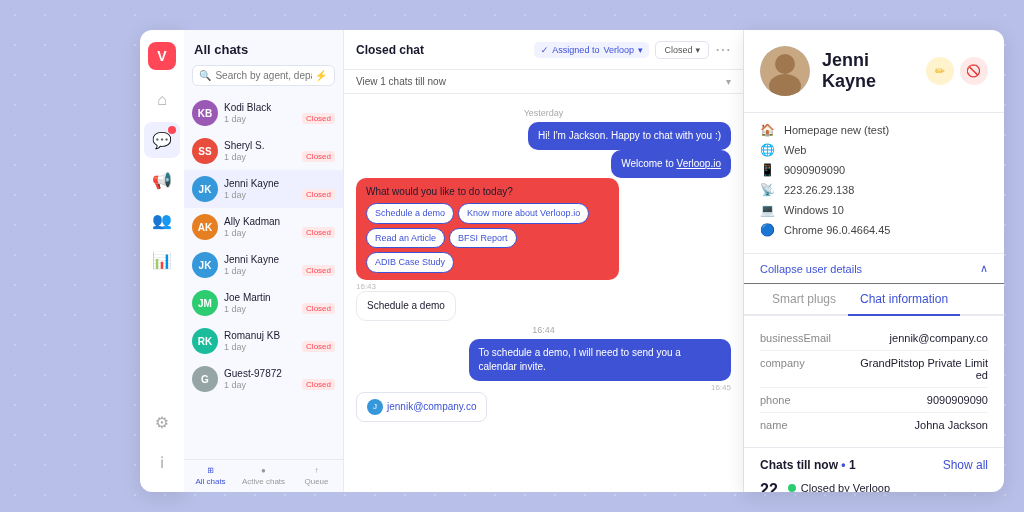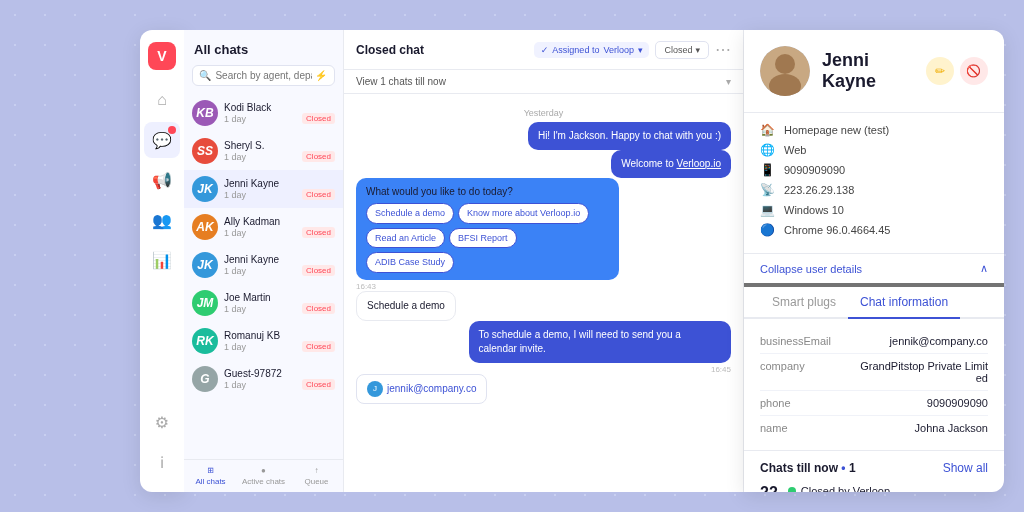--- a/index.html
+++ b/index.html
@@ -146,24 +146,23 @@
     }
 
     .avatar {
       width: 26px;
       height: 26px;
       border-radius: 50%;
       flex-shrink: 0;
       display: flex;
       align-items: center;
       justify-content: center;
-      font-size: 12px;
+      font-size: 10px;
       font-weight: 600;
       color: #fff;
-      font-style: italic;
     }
 
     .chat-item-info {
       flex: 1;
       min-width: 0;
     }
 
     .chat-item-name {
       font-size: 10px;
       font-weight: 500;
@@ -303,21 +302,21 @@
       line-height: 1.4;
     }
 
     .msg-bubble.agent {
       background: #3d52d5;
       color: #fff;
       align-self: flex-end;
     }
 
     .msg-bubble.user {
-      background: #3b82f6;
+      background: #ef4444;
       color: #1a1a2e;
       align-self: flex-start;
     }
 
     .msg-bubble.user-white {
       background: #fff;
       border: 1px solid #e8eaf0;
       color: #1a1a2e;
       align-self: flex-start;
     }
@@ -460,21 +459,21 @@
     }
 
     .collapse-row {
       display: flex;
       align-items: center;
       justify-content: space-between;
       padding: 8px 16px;
       font-size: 11px;
       color: #3d52d5;
       cursor: pointer;
-      border-bottom: 4px solid #737373;
+      border-bottom: 1px solid #737373;
     }
 
     .tabs-row {
       display: flex;
       border-bottom: 2px solid #e8eaf0;
       padding: 0 16px;
     }
 
     .tab-btn {
       padding: 8px 12px;
@@ -767,20 +766,21 @@
               <span class="quick-reply-btn">ADIB Case Study</span>
             </div>
           </div>
           <div class="timestamp">16:43</div>
         </div>
 
         <div class="msg-row left">
           <div class="msg-bubble user-white">Schedule a demo</div>
         </div>
 
+        <div class="date-label">16:44</div>
 
         <div class="msg-row right">
           <div class="msg-bubble agent">To schedule a demo, I will need to send you a calendar invite.</div>
         </div>
 
         <div class="msg-row right">
           <div class="timestamp">16:45</div>
         </div>
 
         <div class="msg-row left">

